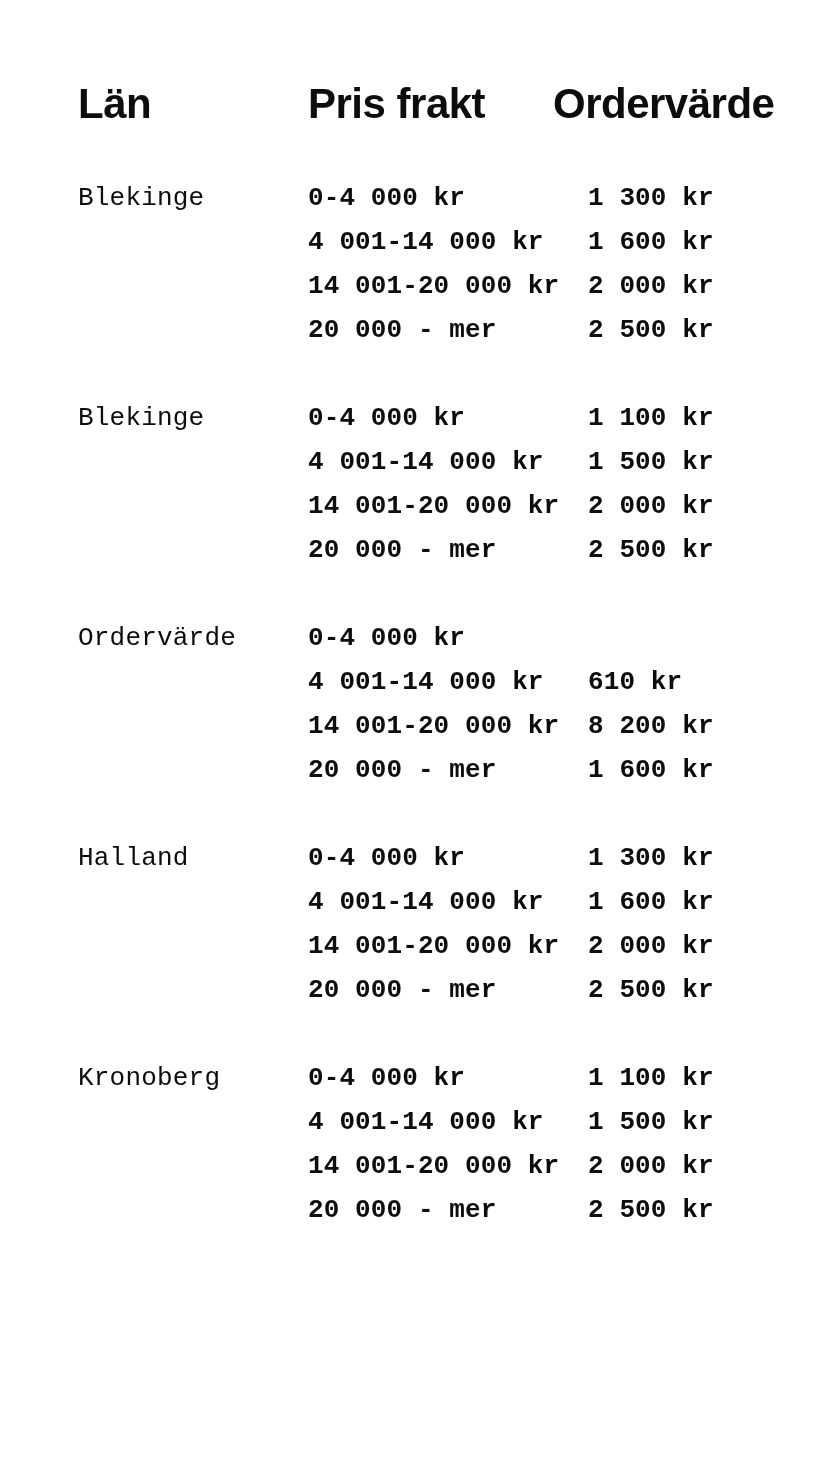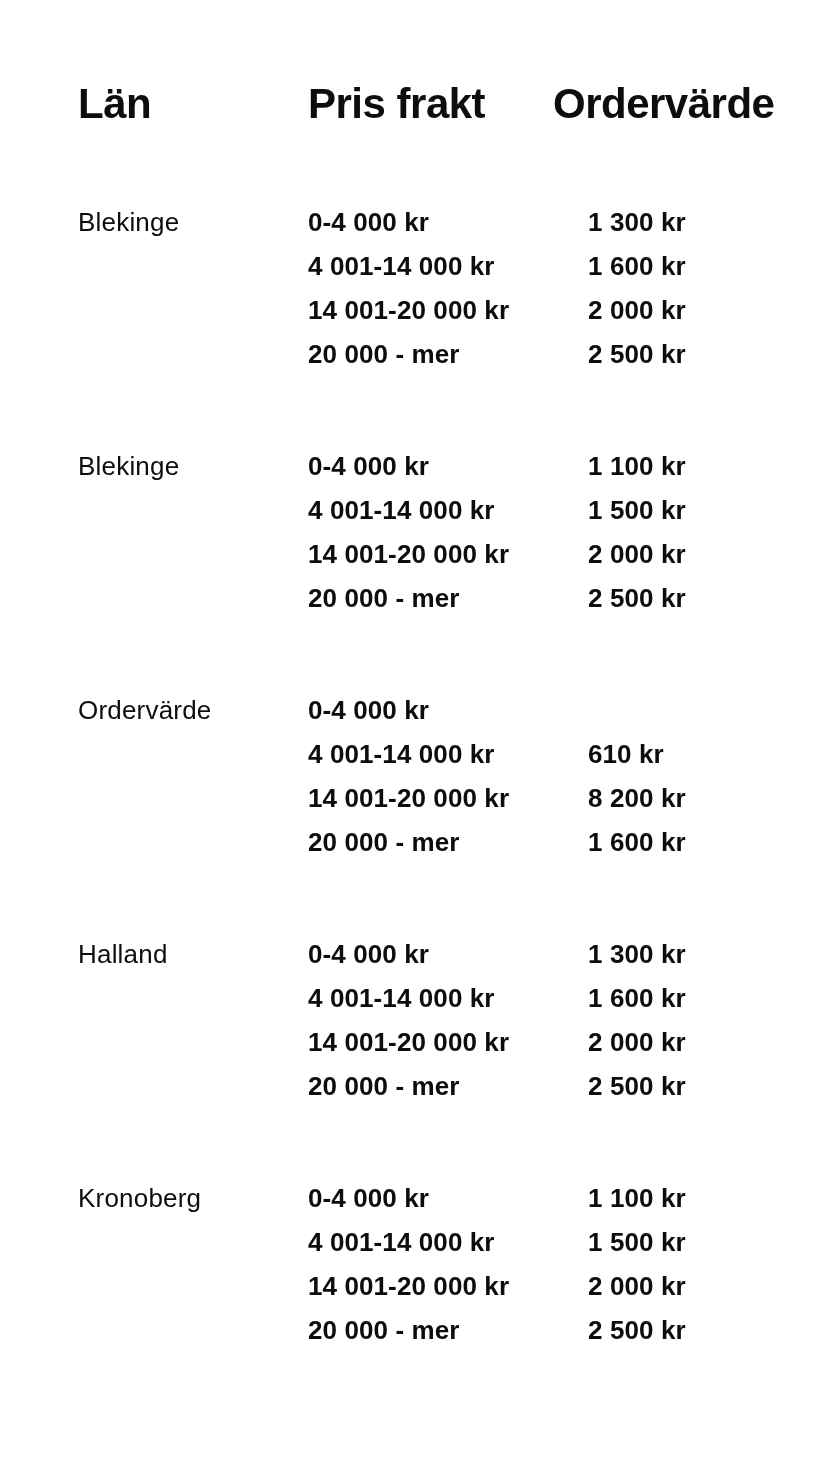--- a/index.html
+++ b/index.html
@@ -28,21 +28,22 @@
   .col-order  { width: 280px; }
   .col-price  { flex: 1; }
 
   .header-row .cell {
     font-size: 42px;
     font-weight: 800;
     letter-spacing: -0.5px;
     line-height: 56px;
   }
   .group {
-    margin-top: 68px;
+    margin-top: 44px;
+    font-family: Liberation Mono, monospace;
   }
   .group:first-of-type {
     margin-top: 42px;
   }
   .data-row {
     height: 44px;
   }
   .data-row .cell {
     font-size: 26px;
     line-height: 44px;

